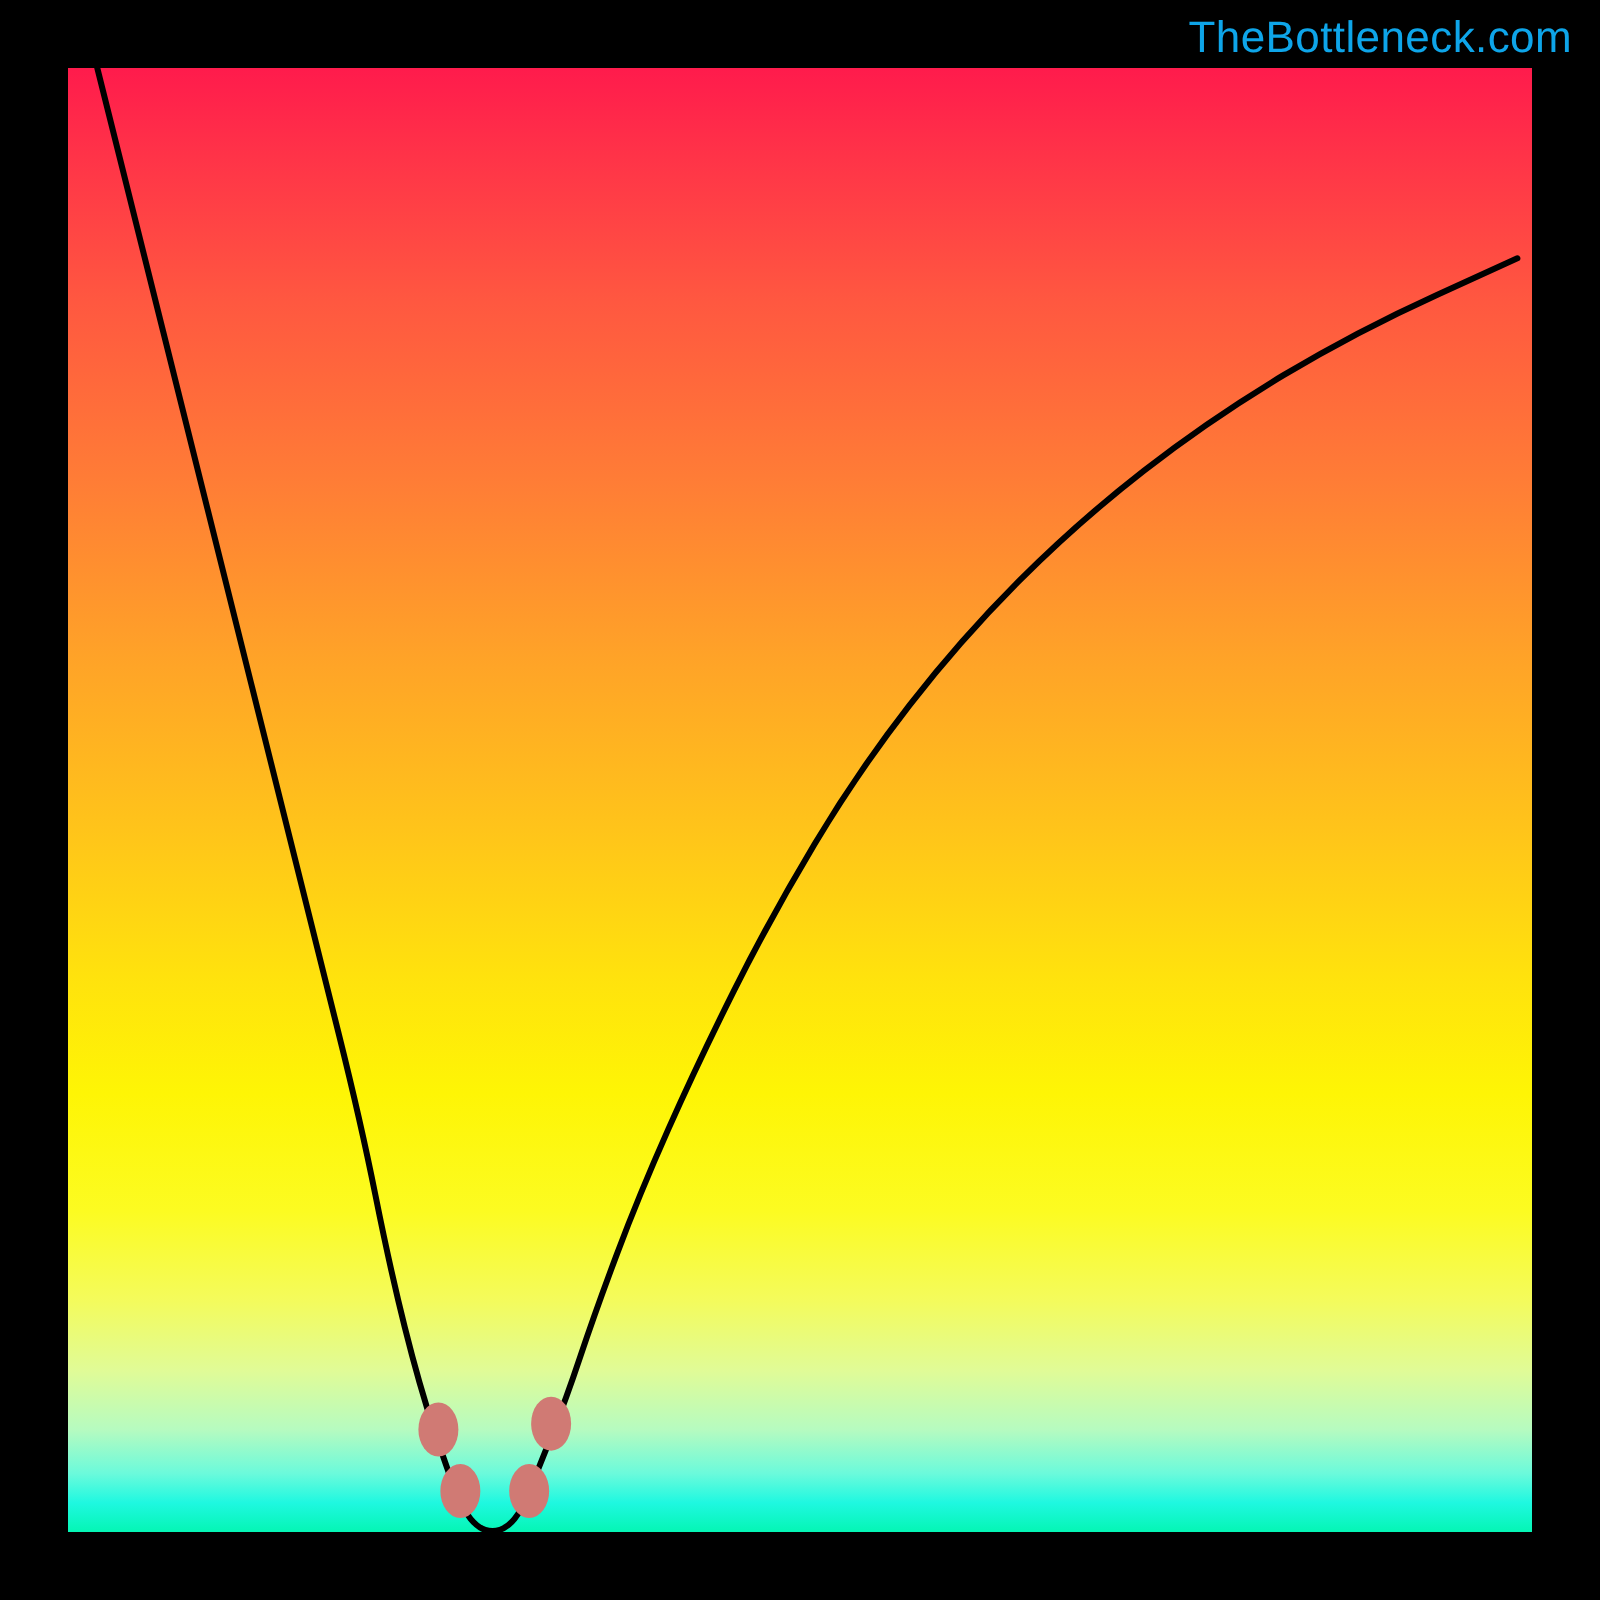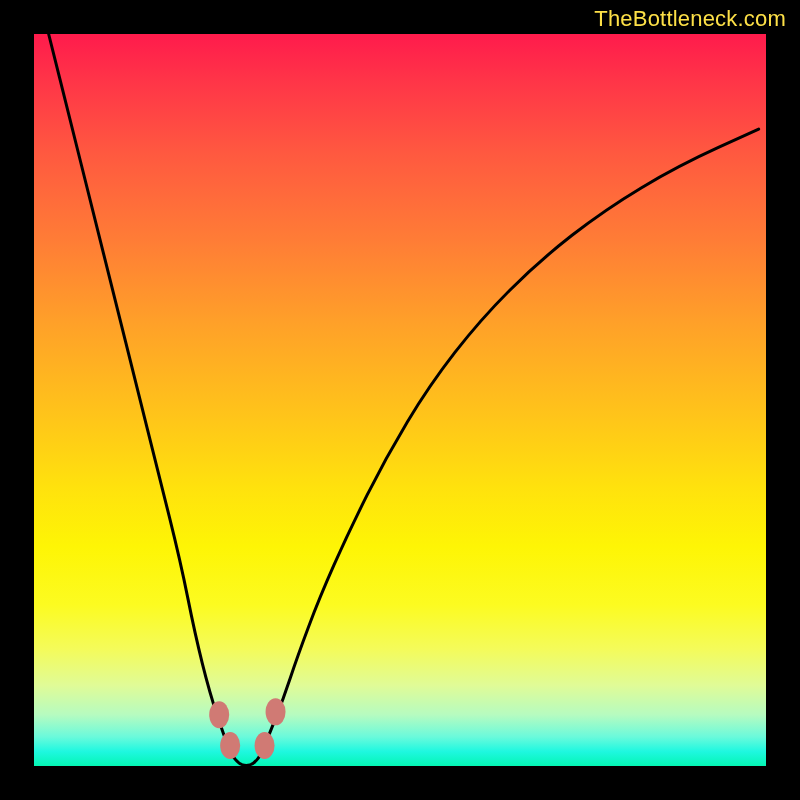--- a/index.html
+++ b/index.html
@@ -41,21 +41,21 @@
       #b6fbc0 93%,
       #6bfadb 96%,
       #1ff8e0 98%,
       #04f6b4 100%
     );
   }
   .watermark {
     position: absolute;
     top: 6px;
     right: 14px;
-    color: #fde047;
+    color: #0ea5e9;
     font-size: 22px;
     font-weight: 500;
     letter-spacing: 0.2px;
   }
   svg.curve {
     position: absolute;
     top: 0;
     left: 0;
     width: 732px;
     height: 732px;

